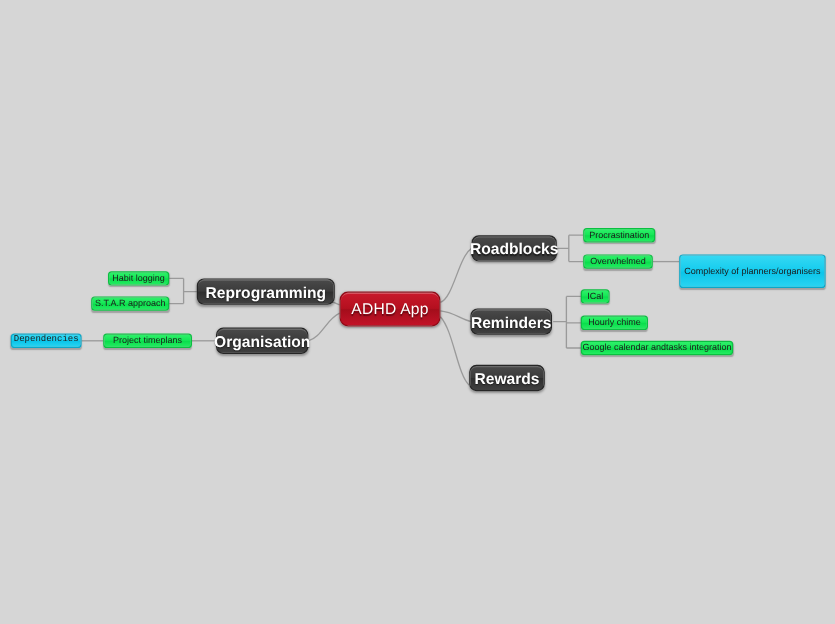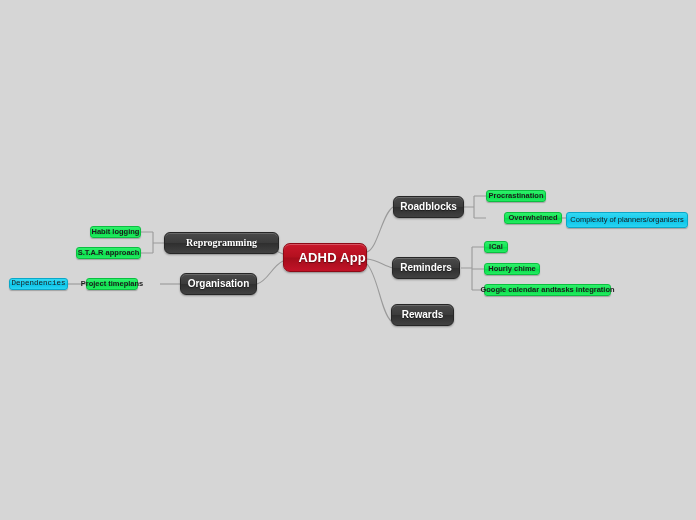--- a/index.html
+++ b/index.html
@@ -34,46 +34,45 @@
     align-items: center;
     justify-content: center;
     line-height: 1;
   }
   
   .node.root {
     background: linear-gradient(to bottom, #c9182b 0%, #b4101f 48%, #a40d1b 52%, #c21328 100%);
     border: 1px solid #8d0a16;
     border-radius: 7px;
     color: #ffffff;
-    font-weight: bold;
+    font-weight: normal;
     font-size: 13px;
     letter-spacing: .2px;
     box-shadow: 0 1px 2px rgba(0,0,0,.35), inset 0 1px 0 rgba(255,255,255,.25);
     text-shadow: 0 1px 1px rgba(0,0,0,.45);
-    justify-content: flex-end;
   }
   
   .node.dark {
     background: linear-gradient(to bottom, #4a4a4a 0%, #3b3b3b 48%, #2f2f2f 52%, #414141 100%);
     border: 1px solid #262626;
     border-radius: 6px;
     color: #ffffff;
     font-weight: bold;
-    font-size: 10px;
+    font-size: 13px;
     box-shadow: 0 1px 2px rgba(0,0,0,.33), inset 0 1px 0 rgba(255,255,255,.18);
     text-shadow: 0 1px 1px rgba(0,0,0,.5);
   }
   
   .node.green {
     background: linear-gradient(to bottom, #2ff06a 0%, #16e857 45%, #0ade4c 55%, #23ec61 100%);
     border: 1px solid #0bbf41;
     border-radius: 3px;
     color: #1c1c1c;
     font-size: 7.5px;
-    font-weight: bold;
+    font-weight: normal;
     box-shadow: 0 1px 1px rgba(0,0,0,.25);
   }
   
   .node.cyan {
     background: linear-gradient(to bottom, #35d8f2 0%, #17cdef 45%, #0bc5ea 55%, #2ad4f1 100%);
     border: 1px solid #0aa8c8;
     border-radius: 3px;
     color: #1c1c1c;
     font-size: 7.5px;
     font-weight: normal;
@@ -112,50 +111,50 @@
       <path d="M180,284 L160,284"></path>
 
       <path d="M86,284 L68,284"></path>
     </g>
   </svg>
 
   <div class="node root" style="left:283px; top:243px; width:84px; height:29px;">
     <span>ADHD App</span>
   </div>
 
-  <div class="node dark" style="left:164px; top:232px; width:115px; height:22px;font-family:Liberation Serif, serif;">
+  <div class="node dark" style="left:164px; top:232px; width:115px; height:22px;">
     <span>Reprogramming</span>
   </div>
   <div class="node green" style="left:90px; top:226px; width:51px; height:12px;">
     <span>Habit logging</span>
   </div>
   <div class="node green" style="left:76px; top:247px; width:65px; height:12px;">
     <span>S.T.A.R approach</span>
   </div>
 
   <div class="node dark" style="left:180px; top:273px; width:77px; height:22px;">
     <span>Organisation</span>
   </div>
-  <div class="node green" style="left:86px; top:278px; width:52px; height:12px;">
+  <div class="node green" style="left:86px; top:278px; width:74px; height:12px;">
     <span>Project timeplans</span>
   </div>
   <div class="node cyan" style="left:9px; top:278px; width:59px; height:12px;font-family:Liberation Mono, monospace;">
     <span>Dependencies</span>
   </div>
 
   <div class="node dark" style="left:393px; top:196px; width:71px; height:22px;">
     <span>Roadblocks</span>
   </div>
   <div class="node green" style="left:486px; top:190px; width:60px; height:12px;">
     <span>Procrastination</span>
   </div>
-  <div class="node green" style="left:486px; top:212px; width:58px; height:12px;margin-left:18px;">
+  <div class="node green" style="left:486px; top:212px; width:58px; height:12px;">
     <span>Overwhelmed</span>
   </div>
-  <div class="node cyan" style="left:566px; top:212px; width:122px; height:16px;">
+  <div class="node cyan" style="left:566px; top:212px; width:122px; height:28px;">
     <span>Complexity of planners/organisers</span>
   </div>
 
   <div class="node dark" style="left:392px; top:257px; width:68px; height:22px;">
     <span>Reminders</span>
   </div>
   <div class="node green" style="left:484px; top:241px; width:24px; height:12px;">
     <span>ICal</span>
   </div>
   <div class="node green" style="left:484px; top:263px; width:56px; height:12px;">

